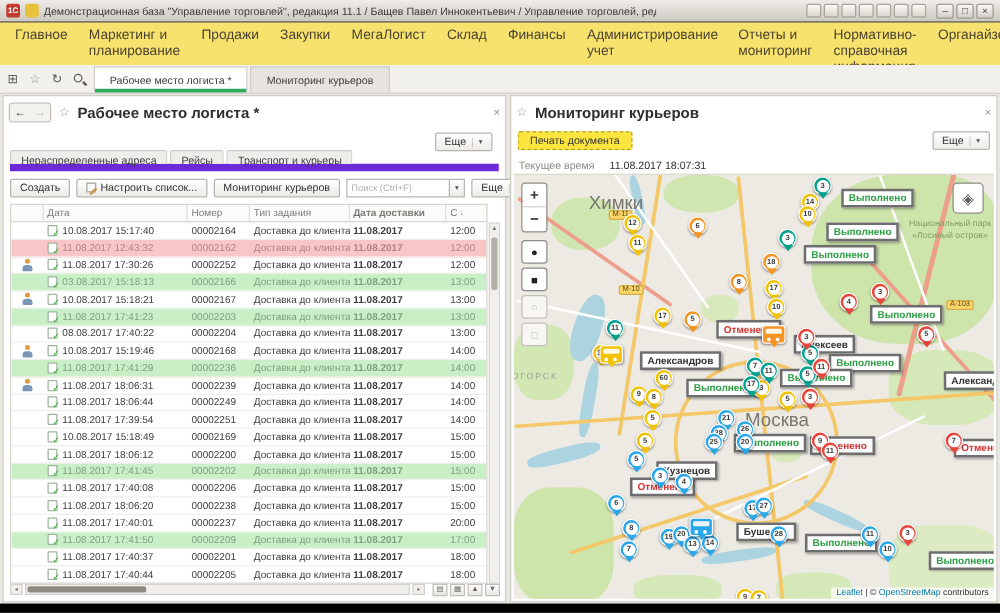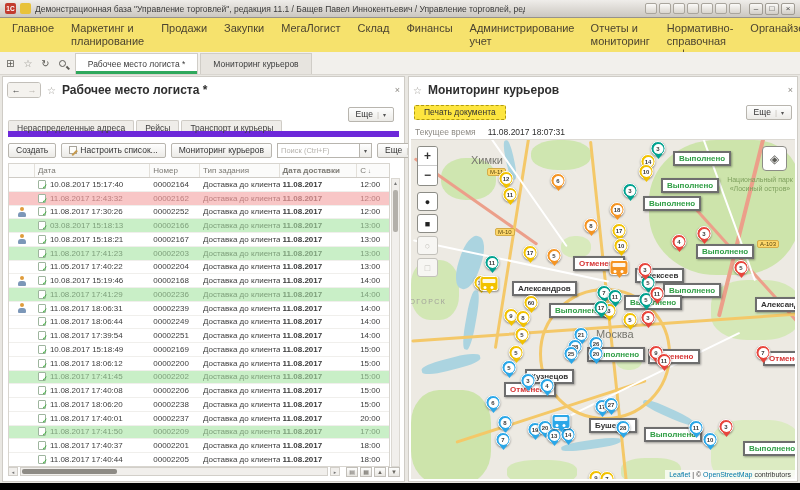--- a/index.html
+++ b/index.html
@@ -95,21 +95,21 @@
   .printbtn{background:#fde53f;border:1px dashed #b09a12;font-size:8.5px;padding:2px 9px;}
   .r-more{margin-left:auto;}
   .timerow{position:absolute;top:49px;left:6px;height:12px;display:flex;gap:12px;align-items:center;}
   .tlabel{font-size:8.5px;color:#8d8a84;}
   .tvalue{font-size:8.5px;color:#2e2e2e;}
   
   .map{position:absolute;left:2px;right:2px;top:62px;bottom:2px;background:#edeae3;overflow:hidden;border-top:1px solid #dcd9d3;}
   .dec{position:absolute;}
   .ring{position:absolute;left:128px;top:148px;width:132px;height:132px;border:3px solid #f4c868;border-radius:50%;}
   .place{position:absolute;font-size:8.5px;color:#8a8a82;white-space:nowrap;z-index:2;}
-  .place.city{font-size:11px;color:#77766f;}
+  .place.city{font-size:15px;color:#77766f;}
   .place.park{color:#7fa05e;font-size:7px;width:74px;white-space:normal;text-align:center;line-height:1.25;}
   .place.district{color:#a2a29a;font-size:7px;letter-spacing:1.5px;}
   .rbadge{position:absolute;font-size:6px;background:#fcd66a;border:1px solid #d4ac48;border-radius:2px;padding:0 2px;color:#5c4a12;z-index:2;}
   .slabel{position:absolute;border:2px solid #6e6e6e;background:#fff;padding:0 4px;font-size:8px;font-weight:bold;white-space:nowrap;z-index:4;box-shadow:1px 1px 2px rgba(0,0,0,.35);line-height:11px;}
   .pin{position:absolute;width:15px;height:15px;border-radius:50%;border:1.5px solid #fff;box-shadow:0 1px 2px rgba(0,0,0,.4);display:flex;align-items:center;justify-content:center;transform:translate(-50%,-19px);z-index:5;}
   .pin::after{content:"";position:absolute;top:12px;left:50%;transform:translateX(-50%);border:4px solid transparent;border-top:5px solid;border-top-color:currentColor;}
   .pin .num{width:10px;height:10px;border-radius:50%;background:#fff;font-size:6px;font-weight:bold;color:#3c3c3c;display:flex;align-items:center;justify-content:center;}
   .busmark{position:absolute;width:19px;height:15px;border-radius:3px;border:1.5px solid #fff;box-shadow:0 1px 2px rgba(0,0,0,.4);transform:translate(-50%,-20px);z-index:5;}
   .busmark::before{content:"";position:absolute;top:2px;left:2px;right:2px;height:4px;background:#fff;border-radius:1px;opacity:.9;}
   .busmark::after{content:"";position:absolute;bottom:1.5px;left:3px;width:3px;height:3px;border-radius:50%;background:#fff;box-shadow:7px 0 0 #fff;}
@@ -295,21 +295,21 @@
             </div>
             <div class="tc c2">00002203</div>
             <div class="tc c3">Доставка до клиента</div>
             <div class="tc c4">11.08.2017</div>
             <div class="tc c5">13:00</div>
           </div>
           <div class="trow ">
             <div class="tc c0"></div>
             <div class="tc c1">
               <span class="doc-ico"></span>
-              <span>11.05.2017 17:40:22</span>
+              <span>08.08.2017 17:40:22</span>
             </div>
             <div class="tc c2">00002204</div>
             <div class="tc c3">Доставка до клиента</div>
             <div class="tc c4">11.08.2017</div>
             <div class="tc c5">13:00</div>
           </div>
           <div class="trow ">
             <div class="tc c0">
               <span class="courier-ico"></span>
             </div>

